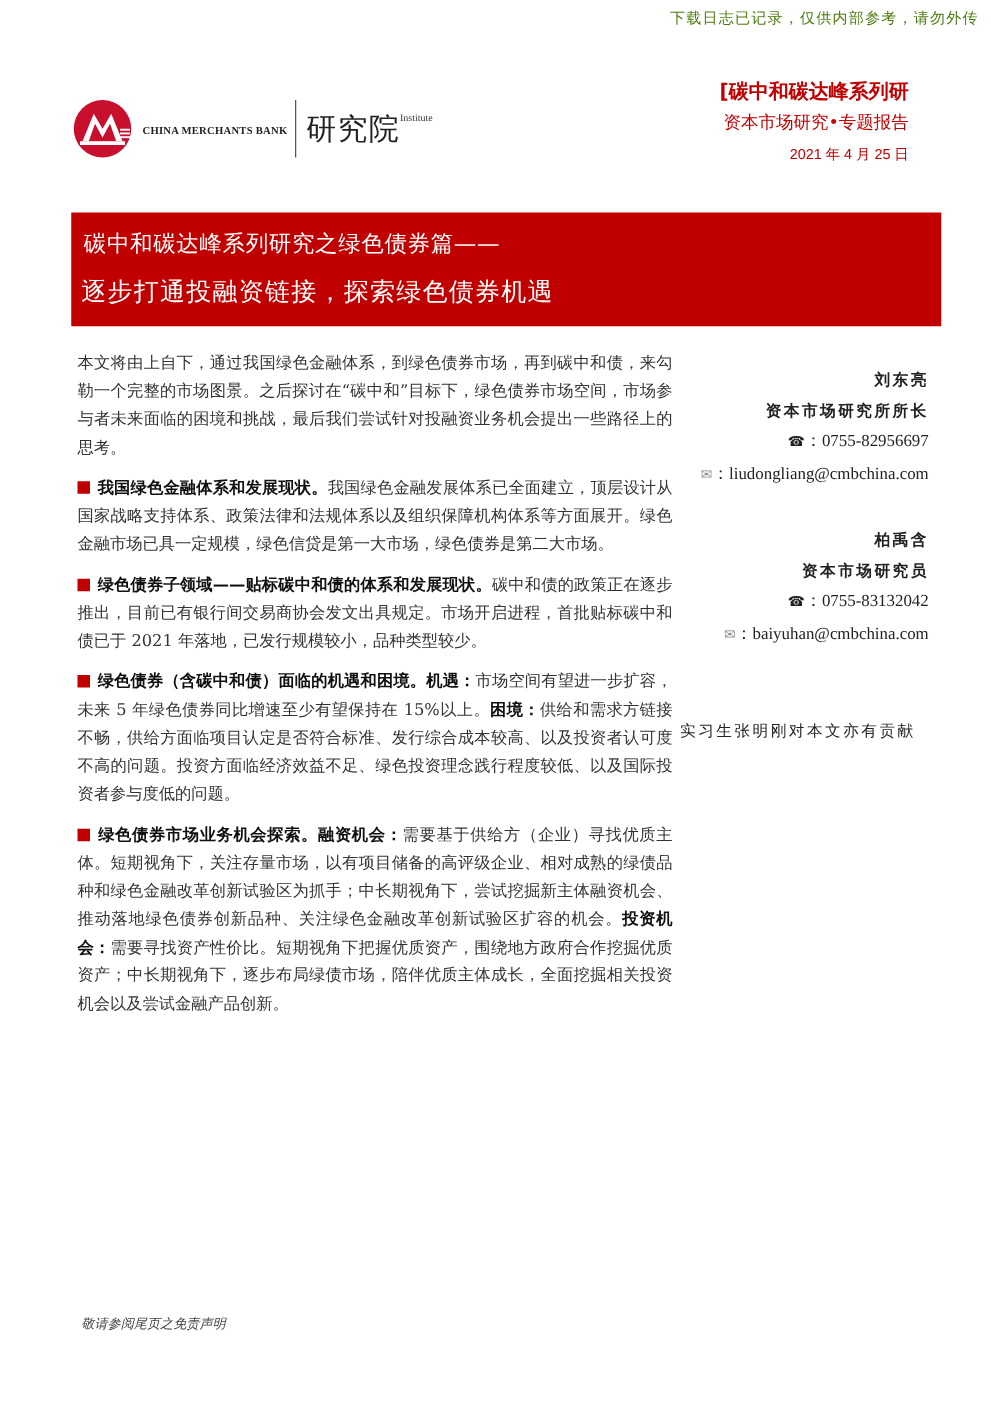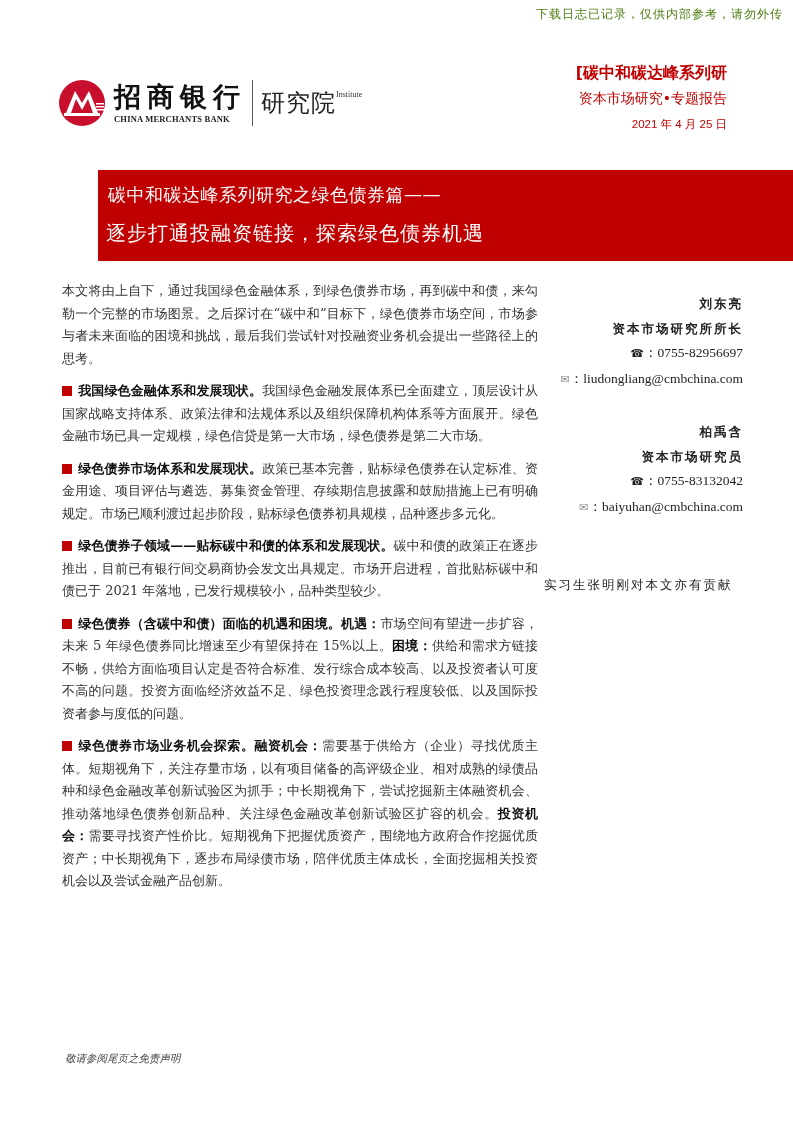--- a/index.html
+++ b/index.html
@@ -20,21 +20,21 @@
     .logo-inst-cn { font-family: "DejaVu Serif", serif; font-size: 24px; color: #222; line-height: 30px; letter-spacing: 1px; }
     .logo-inst-en { font-family: "Liberation Serif", serif; font-size: 8px; color: #333; margin-top: 2px; }
 
     
     .hdr-right { position: absolute; right: 66px; top: 62px; text-align: right; }
     .series-tag { font-size: 16px; font-weight: bold; color: #c00000; line-height: 22px; font-family: "DejaVu Sans", sans-serif; }
     .report-type { font-size: 14px; color: #c00000; line-height: 22px; margin-top: 3px; font-family: "DejaVu Sans", sans-serif; }
     .report-date { font-size: 11.5px; color: #c00000; line-height: 18px; margin-top: 6px; font-family: "Liberation Sans", sans-serif; }
 
     
-    .banner { position: absolute; left: 57px; top: 170px; width: 696px; height: 91px; background: #c00000; color: #fff; margin-left: 41px; }
+    .banner { position: absolute; left: 57px; top: 170px; width: 696px; height: 91px; background: #c00000; color: #fff; }
     .banner-sub { position: absolute; left: 10px; top: 13px; font-size: 18px; font-family: "DejaVu Serif", serif; letter-spacing: 0.5px; }
     .banner-title { position: absolute; left: 8px; top: 50px; font-size: 20px; font-family: "DejaVu Serif", serif; letter-spacing: 1px; }
 
     
     .main { position: absolute; left: 62px; top: 280px; width: 476px; font-size: 13px; line-height: 22.5px; color: #333;
             text-align: justify; font-family: "DejaVu Serif", serif; }
     .main p { margin: 0 0 10px 0; }
     .bullet { display: inline-block; width: 10px; height: 10px; background: #c00000; margin-right: 6px; vertical-align: -1px; }
     .b { font-weight: bold; color: #111; font-family: "DejaVu Sans", sans-serif; }
 
@@ -60,21 +60,20 @@
   <svg class="logo-mark" viewBox="0 0 48 48">
     <circle cx="24" cy="24" r="23" fill="#c8102e"></circle>
     <path d="M8 34 L17 12 L24 24 L31 12 L40 34 Z" fill="#ffffff"></path>
     <path d="M13 34 L18 20 L24 31 L30 20 L35 34 Z" fill="#c8102e"></path>
     <rect x="6" y="34" width="36" height="3" fill="#ffffff"></rect>
     <rect x="38" y="24" width="8" height="1.5" fill="#ffffff"></rect>
     <rect x="38" y="27" width="8" height="1.5" fill="#ffffff"></rect>
     <rect x="38" y="30" width="8" height="1.5" fill="#ffffff"></rect>
   </svg>
   <div class="logo-text">
-    <span class="logo-cn">招商银行</span>
     <span class="logo-en">CHINA MERCHANTS BANK</span>
   </div>
   <div class="logo-divider"></div>
   <div class="logo-inst">
     <span class="logo-inst-cn">研究院</span>
     <span class="logo-inst-en">Institute</span>
   </div>
 </div>
 
 <div class="hdr-right">
@@ -88,23 +87,20 @@
   <div class="banner-title">逐步打通投融资链接，探索绿色债券机遇</div>
 </div>
 
 <div class="main">
   <p>本文将由上自下，通过我国绿色金融体系，到绿色债券市场，再到碳中和债，来勾勒一个完整的市场图景。之后探讨在“碳中和”目标下，绿色债券市场空间，市场参与者未来面临的困境和挑战，最后我们尝试针对投融资业务机会提出一些路径上的思考。</p>
 
   <p>
     <span class="bullet"></span><span class="b">我国绿色金融体系和发展现状。</span><span>我国绿色金融发展体系已全面建立，顶层设计从国家战略支持体系、政策法律和法规体系以及组织保障机构体系等方面展开。绿色金融市场已具一定规模，绿色信贷是第一大市场，绿色债券是第二大市场。</span>
   </p>
 
-  <p>
-    <span class="bullet"></span><span class="b">绿色债券市场体系和发展现状。</span><span>政策已基本完善，贴标绿色债券在认定标准、资金用途、项目评估与遴选、募集资金管理、存续期信息披露和鼓励措施上已有明确规定。市场已顺利渡过起步阶段，贴标绿色债券初具规模，品种逐步多元化。</span>
-  </p>
 
   <p>
     <span class="bullet"></span><span class="b">绿色债券子领域——贴标碳中和债的体系和发展现状。</span><span>碳中和债的政策正在逐步推出，目前已有银行间交易商协会发文出具规定。市场开启进程，首批贴标碳中和债已于 2021 年落地，已发行规模较小，品种类型较少。</span>
   </p>
 
   <p>
     <span class="bullet"></span><span class="b">绿色债券（含碳中和债）面临的机遇和困境。</span><span class="b">机遇：</span><span>市场空间有望进一步扩容，未来 5 年绿色债券同比增速至少有望保持在 15%以上。</span><span class="b">困境：</span><span>供给和需求方链接不畅，供给方面临项目认定是否符合标准、发行综合成本较高、以及投资者认可度不高的问题。投资方面临经济效益不足、绿色投资理念践行程度较低、以及国际投资者参与度低的问题。</span>
   </p>
 
   <p>

